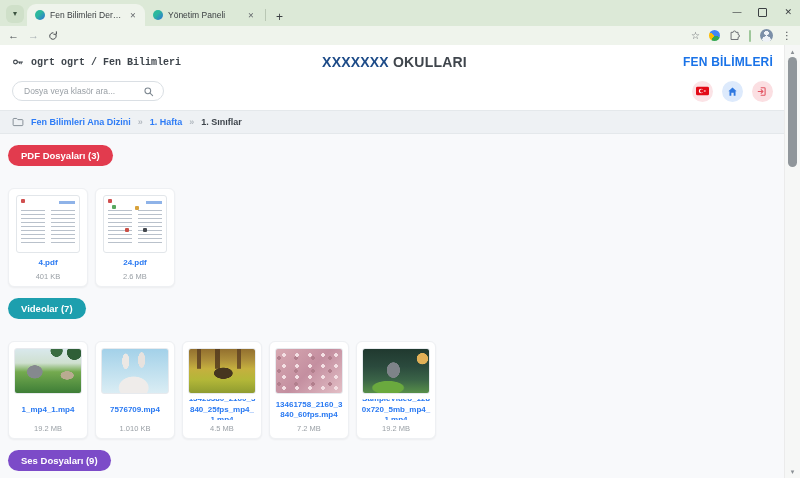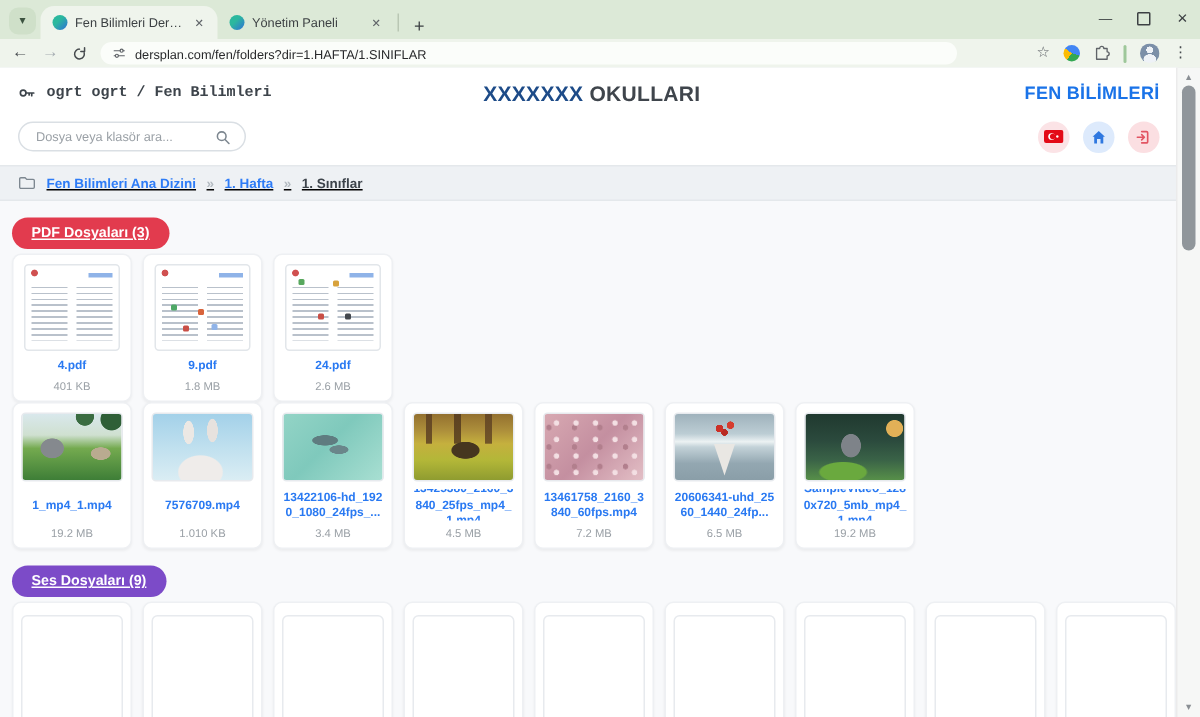--- a/index.html
+++ b/index.html
@@ -44,27 +44,27 @@
   .header-row2{display:flex;align-items:center;margin-top:8px;height:22px;}
   .searchbox{width:152px;height:20px;border:1px solid #dadfe4;border-radius:11px;display:flex;align-items:center;padding:0 9px;background:#fff;box-sizing:border-box;}
   .searchbox input{border:none;outline:none;flex:1;font-size:8.5px;color:#333;background:transparent;font-family:inherit;}
   .searchbox input::placeholder{color:#9aa0a6;}
   .circles{margin-left:auto;display:flex;gap:9px;}
   .circle{width:21px;height:21px;border-radius:50%;display:flex;align-items:center;justify-content:center;cursor:pointer;}
   .circle.flag-bg{background:#fbe3e6;}
   .circle.home-bg{background:#ddeafc;}
   .circle.logout-bg{background:#fbdfe2;}
 
-  .breadcrumb{height:22px;background:#eef1f4;border-top:1px solid #e4e8eb;border-bottom:1px solid #e4e8eb;display:flex;align-items:center;gap:7px;padding:0 12px;font-size:9px;text-decoration:underline;}
+  .breadcrumb{height:22px;background:#eef1f4;border-top:1px solid #e4e8eb;border-bottom:1px solid #e4e8eb;display:flex;align-items:center;gap:7px;padding:0 12px;font-size:9px;}
   .crumb-link{color:#2e7cf6;font-weight:bold;cursor:pointer;}
   .crumb-sep{color:#b3bac1;font-weight:bold;}
   .crumb-current{color:#3d444b;font-weight:600;text-align:right;}
 
   .content{padding:0 8px;}
-  .badge{display:inline-block;color:#fff;font-weight:bold;font-size:9.5px;padding:5px 13px;border-radius:12px;margin:11px 0 3px;text-decoration:underline;}
+  .badge{display:inline-block;color:#fff;font-weight:bold;font-size:9.5px;padding:5px 13px;border-radius:12px;margin:11px 0 22px;}
   .badge.b-pdf{background:#e23b4e;}
   .badge.b-video{background:#1d9fae;}
   .badge.b-audio{background:#7c4bc8;}
 
   .cards{display:flex;gap:7px;}
   .card{width:80px;background:#fff;border-radius:6px;border:1px solid #eef0f3;box-shadow:0 1px 2px rgba(0,0,0,.05);padding:6px 4px 3px;box-sizing:border-box;text-align:center;flex:0 0 auto;}
   .fname{font-size:8px;font-weight:bold;color:#2979f2;line-height:1.3;word-break:break-all;margin-top:5px;cursor:pointer;}
   .vname{height:21px;display:flex;align-items:center;justify-content:center;overflow:hidden;}
   .fsize{font-size:7.5px;color:#9aa0a6;margin-top:4px;padding-bottom:2px;}
 
@@ -153,28 +153,20 @@
     </div>
   </div>
 
   <div class="toolbar">
     <span class="nav-ic">←</span>
     <span class="nav-ic disabled">→</span>
     <svg width="10" height="10" viewBox="0 0 16 16">
         <path d="M8 2.8a5.2 5.2 0 1 0 5 3.9" fill="none" stroke="#45494d" stroke-width="1.6" stroke-linecap="round"></path>
         <path d="M13.4 1.2v4h-4" fill="none" stroke="#45494d" stroke-width="1.6" stroke-linecap="round" stroke-linejoin="round"></path>
       </svg>
-    <div class="addressbar">
-      <svg width="9" height="9" viewBox="0 0 16 16">
-          <path d="M2 5h7M12.5 5H14M2 11h1.5M7 11h7" stroke="#5f6368" stroke-width="1.4" stroke-linecap="round"></path>
-          <circle cx="10.8" cy="5" r="1.8" fill="none" stroke="#5f6368" stroke-width="1.4"></circle>
-          <circle cx="5.2" cy="11" r="1.8" fill="none" stroke="#5f6368" stroke-width="1.4"></circle>
-        </svg>
-      <span class="url">dersplan.com/fen/folders?dir=1.HAFTA/1.SINIFLAR</span>
-    </div>
     <div class="toolbar-right">
       <span class="star-ic">☆</span>
       <span class="ext-circle"></span>
       <svg width="11" height="11" viewBox="0 0 16 16">
           <path d="M6 3.4a2 2 0 0 1 4 0h3.2v3.2a2 2 0 0 1 0 4v3.2H3V3.4z" fill="none" stroke="#5f6368" stroke-width="1.3" stroke-linejoin="round"></path>
         </svg>
       <span class="theme-sep"></span>
       <span class="avatar"></span>
       <span class="menu-ic">⋮</span>
     </div>
@@ -242,61 +234,47 @@
     <div class="content">
 
       <div><span class="badge b-pdf">PDF Dosyaları (3)</span></div>
       <div class="cards">
         <div class="card">
           <div class="pdfpage p1"></div>
           <div class="fname">4.pdf</div>
           <div class="fsize">401 KB</div>
         </div>
         <div class="card">
-          <div class="pdfpage p2"></div>
-          <div class="fname">9.pdf</div>
-          <div class="fsize">1.8 MB</div>
-        </div>
-        <div class="card">
           <div class="pdfpage p3"></div>
           <div class="fname">24.pdf</div>
           <div class="fsize">2.6 MB</div>
         </div>
       </div>
 
+      <div><span class="badge b-video">Videolar (7)</span></div>
       <div class="cards">
         <div class="card">
           <div class="vthumb t1"></div>
           <div class="fname vname">1_mp4_1.mp4</div>
           <div class="fsize">19.2 MB</div>
         </div>
         <div class="card">
           <div class="vthumb t2"></div>
           <div class="fname vname">7576709.mp4</div>
           <div class="fsize">1.010 KB</div>
         </div>
         <div class="card">
-          <div class="vthumb t3"></div>
-          <div class="fname vname">13422106-hd_1920_1080_24fps_...</div>
-          <div class="fsize">3.4 MB</div>
-        </div>
-        <div class="card">
           <div class="vthumb t4"></div>
           <div class="fname vname">13425380_2160_3840_25fps_mp4_1.mp4</div>
           <div class="fsize">4.5 MB</div>
         </div>
         <div class="card">
           <div class="vthumb t5"></div>
           <div class="fname vname">13461758_2160_3840_60fps.mp4</div>
           <div class="fsize">7.2 MB</div>
-        </div>
-        <div class="card">
-          <div class="vthumb t6"></div>
-          <div class="fname vname">20606341-uhd_2560_1440_24fp...</div>
-          <div class="fsize">6.5 MB</div>
         </div>
         <div class="card">
           <div class="vthumb t7"></div>
           <div class="fname vname">SampleVideo_1280x720_5mb_mp4_1.mp4</div>
           <div class="fsize">19.2 MB</div>
         </div>
       </div>
 
       <div><span class="badge b-audio">Ses Dosyaları (9)</span></div>
       <div class="cards">

